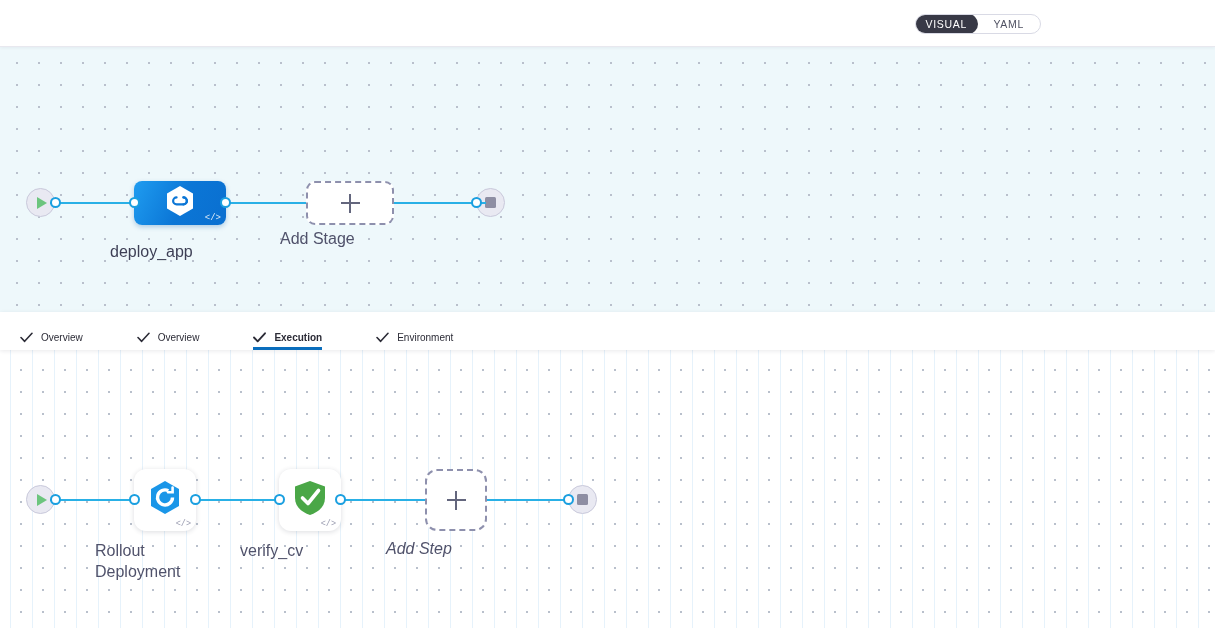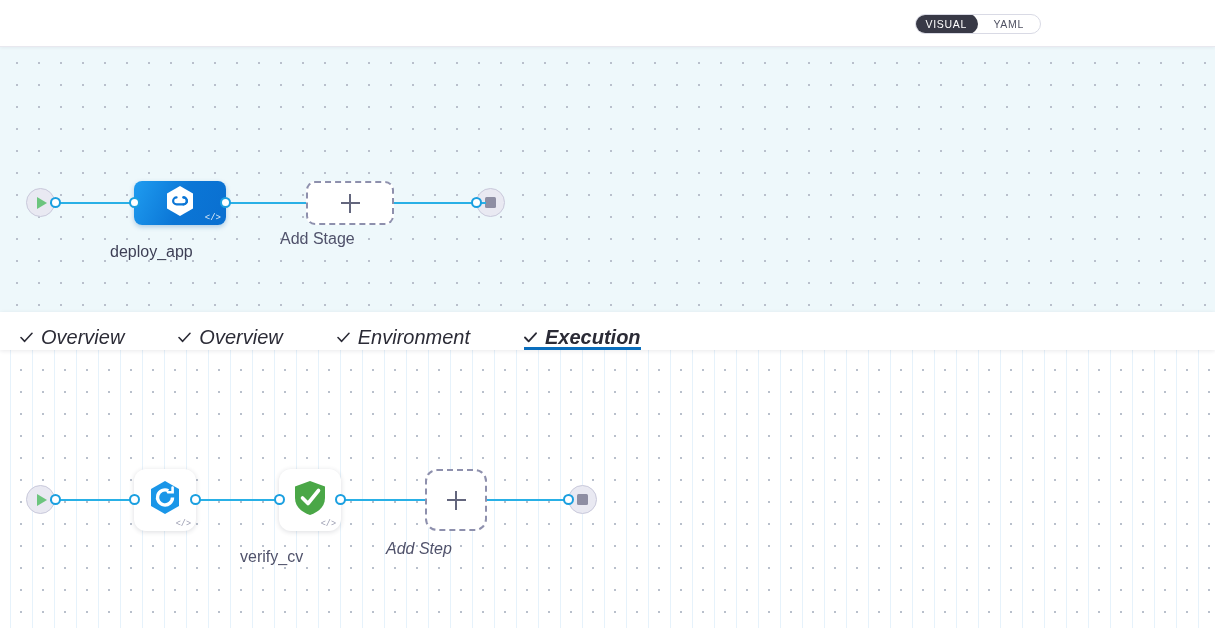--- a/index.html
+++ b/index.html
@@ -112,27 +112,26 @@
     height: 38px;
     display: flex;
     align-items: center;
   }
   .tab {
     height: 38px;
     display: flex;
     align-items: center;
     gap: 8px;
     margin-right: 54px;
-    font-size: 20px;
+    font-size: 10px;
     color: #2b2b36;
     cursor: pointer;
     box-sizing: border-box;
     border-bottom: 3px solid transparent;
     padding-top: 16px;
-    font-style: italic;
   }
   .tab .check { width: 13px; height: 11px; display: block; flex: 0 0 auto; }
   .tab.active { font-weight: bold; border-bottom-color: #0a6ebd; }
 
   
   .step-canvas {
     position: absolute;
     left: 0; top: 350px;
     width: 1215px;
     height: 278px;
@@ -334,32 +333,32 @@
       <span>Overview</span>
     </div>
 
     <div class="tab">
       <svg class="check" viewBox="0 0 14 12">
         <path d="M1 6 L5 10.2 L13 1.4" fill="none" stroke="#2b2b36" stroke-width="1.7" stroke-linecap="round" stroke-linejoin="round"></path>
       </svg>
       <span>Overview</span>
     </div>
 
+    <div class="tab active">
+      <svg class="check" viewBox="0 0 14 12">
+        <path d="M1 6 L5 10.2 L13 1.4" fill="none" stroke="#2b2b36" stroke-width="2" stroke-linecap="round" stroke-linejoin="round"></path>
+      </svg>
+      <span>Execution</span>
+    </div>
+
     <div class="tab">
       <svg class="check" viewBox="0 0 14 12">
         <path d="M1 6 L5 10.2 L13 1.4" fill="none" stroke="#2b2b36" stroke-width="1.7" stroke-linecap="round" stroke-linejoin="round"></path>
       </svg>
       <span>Environment</span>
-    </div>
-
-    <div class="tab active">
-      <svg class="check" viewBox="0 0 14 12">
-        <path d="M1 6 L5 10.2 L13 1.4" fill="none" stroke="#2b2b36" stroke-width="2" stroke-linecap="round" stroke-linejoin="round"></path>
-      </svg>
-      <span>Execution</span>
     </div>
 
 
   </div>
 </div>
 
 <div class="step-canvas">
 
   <div class="edge" style="left:50px; top:149px; width:88px;"></div>
   <div class="edge" style="left:196px; top:149px; width:88px;"></div>
@@ -381,35 +380,37 @@
           <path d="M25.5 18.5 a7.5 7.5 0 1 1 -4.2 -6.8" fill="none" stroke="#ffffff" stroke-width="3.4" stroke-linecap="butt"></path>
           <path d="M26.6 7.4 L26.6 13.6 L20.4 13.6 Z" fill="#1a96e8"></path>
           <path d="M25.6 8.6 V13.2 H21" fill="none" stroke="#ffffff" stroke-width="2.6" stroke-linecap="round"></path>
         </svg>
       </span>
       <span class="code-badge">&lt;/&gt;</span>
     </div>
     <div class="port" style="left:-5px; top:25px;"></div>
     <div class="port" style="left:56px; top:25px;"></div>
   </div>
+  <div class="node-label" style="left:95px; top:190px; width:140px;">Rollout
+Deployment</div>
 
   <div class="node" style="left:279px; top:119px;">
     <div class="step-node">
       <span>
         <svg width="36" height="38" viewBox="0 0 36 38">
           <path d="M18 2 L33 7.5 V19 C33 27.5 26.5 33.2 18 36 C9.5 33.2 3 27.5 3 19 V7.5 Z" fill="#4aa747"></path>
           <path d="M10.5 19 L16 24.5 L26.5 11.5" fill="none" stroke="#ffffff" stroke-width="3.6" stroke-linecap="round" stroke-linejoin="round"></path>
         </svg>
       </span>
       <span class="code-badge">&lt;/&gt;</span>
     </div>
     <div class="port" style="left:-5px; top:25px;"></div>
     <div class="port" style="left:56px; top:25px;"></div>
   </div>
-  <div class="node-label" style="left:240px; top:196px; width:140px;">verify_cv</div>
+  <div class="node-label" style="left:240px; top:190px; width:140px;">verify_cv</div>
 
   <div class="node" style="left:425px; top:119px;">
     <div class="add-box step-size">
       <div class="plus"></div>
     </div>
   </div>
   <div class="node-label" style="left:386px; top:188px; width:140px;font-style:italic;">Add Step</div>
 
   <div class="node" style="left:568px; top:135px;">
     <div class="terminal">

